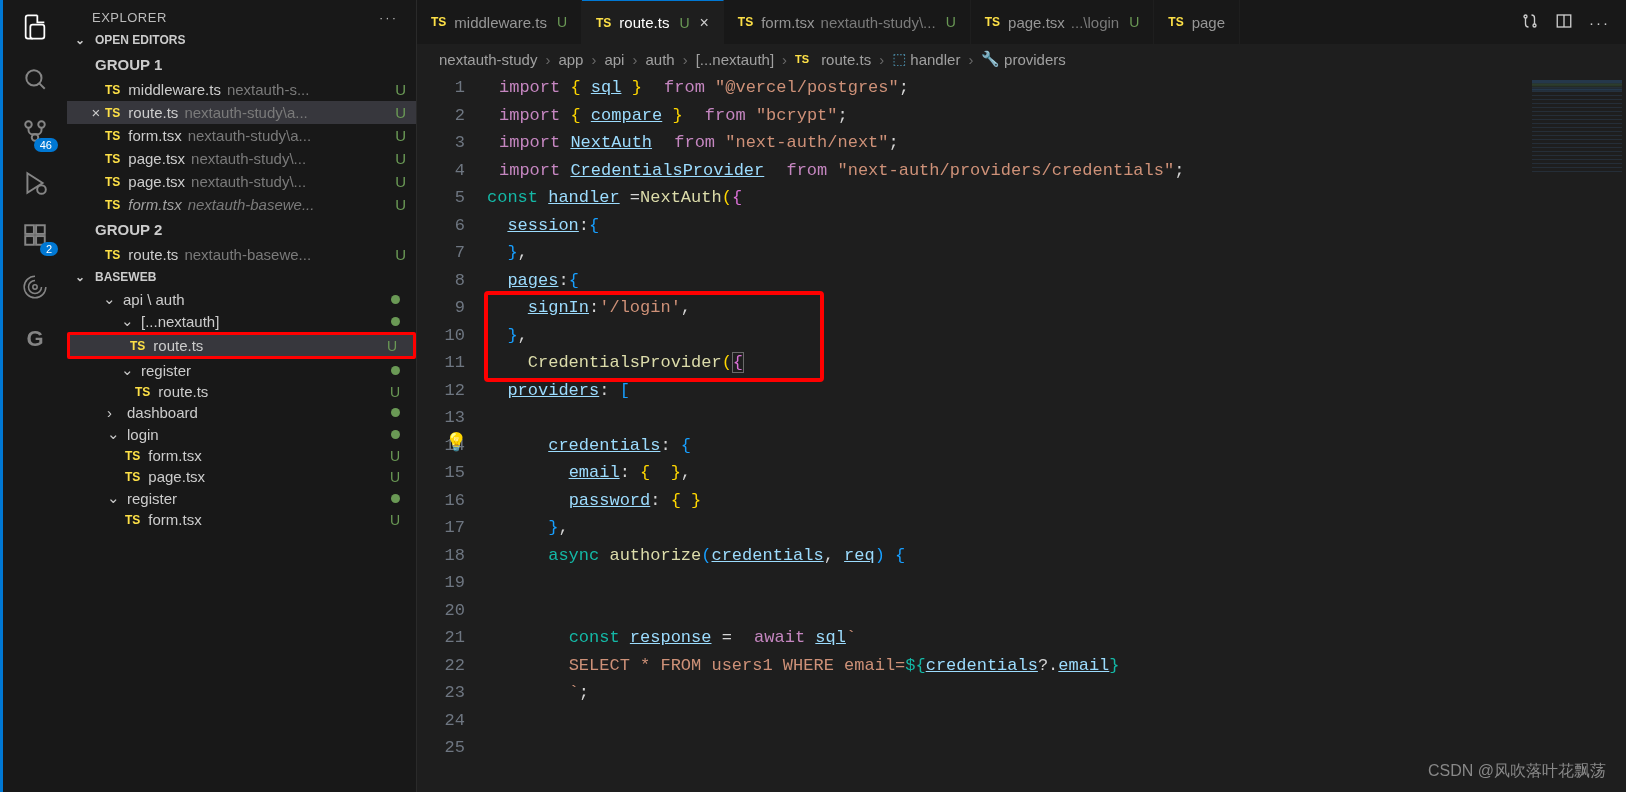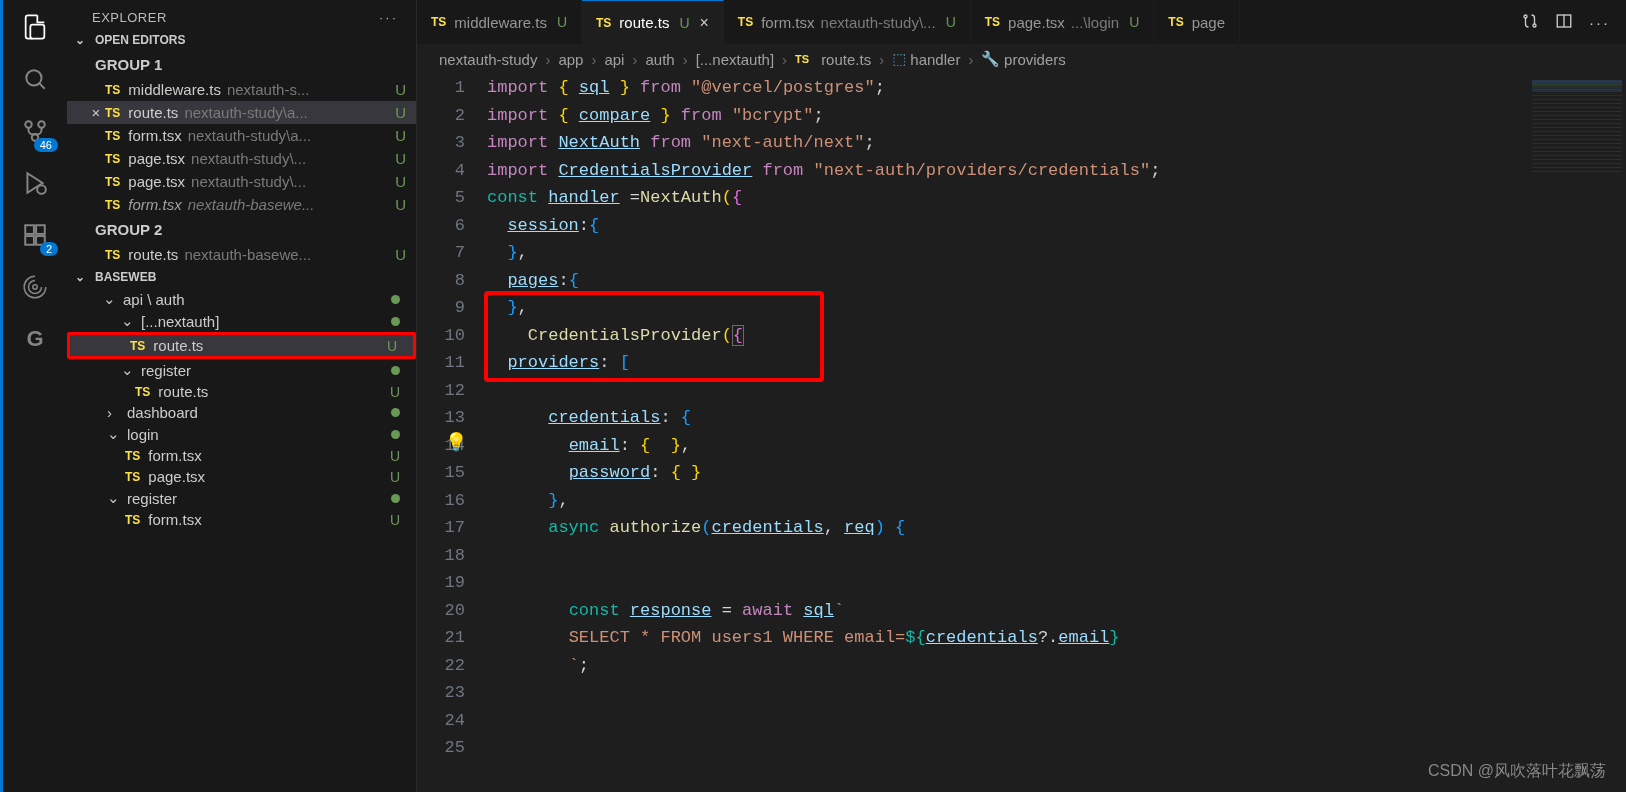--- a/index.html
+++ b/index.html
@@ -147,21 +147,21 @@
 .gutter {
   width: 70px;
   text-align: right;
   color: #6e7681;
   padding-right: 22px;
   user-select: none;
 }
 .gutter .ln { display: block; }
 .code { flex: 1; position: relative; }
 .code-line { white-space: pre; height: 27.5px; }
-.kw { color: #c586c0; }
+.kw { color: #c586c0; margin-left: 12px; }
 .fn { color: #dcdcaa; }
 .str { color: #ce9178; }
 .var { color: #9cdcfe; text-decoration: underline; }
 .brace { color: #ffd700; }
 .brace2 { color: #da70d6; }
 .brace3 { color: #179fff; }
 .const { color: #14b8a6; }
 .white { color: #d4d4d4; }
 .red-box {
   position: absolute;
@@ -463,20 +463,21 @@
       <div class="lightbulb">💡</div>
       <div class="red-box" style="left:-3px; top:217px; width:340px; height:91px;"></div>
 <div class="code-line"><span class="kw">import</span> <span class="brace">{</span> <span class="var">sql</span> <span class="brace">}</span> <span class="kw">from</span> <span class="str">"@vercel/postgres"</span><span class="white">;</span></div>
 <div class="code-line"><span class="kw">import</span> <span class="brace">{</span> <span class="var">compare</span> <span class="brace">}</span> <span class="kw">from</span> <span class="str">"bcrypt"</span><span class="white">;</span></div>
 <div class="code-line"><span class="kw">import</span> <span class="var">NextAuth</span> <span class="kw">from</span> <span class="str">"next-auth/next"</span><span class="white">;</span></div>
 <div class="code-line"><span class="kw">import</span> <span class="var">CredentialsProvider</span> <span class="kw">from</span> <span class="str">"next-auth/providers/credentials"</span><span class="white">;</span></div>
 <div class="code-line"><span class="const">const</span> <span class="var">handler</span> <span class="white">=</span><span class="fn">NextAuth</span><span class="brace">(</span><span class="brace2">{</span></div>
 <div class="code-line">  <span class="var">session</span><span class="white">:</span><span class="brace3">{</span></div>
 <div class="code-line">  <span class="brace3">}</span><span class="white">,</span></div>
 <div class="code-line">  <span class="var">pages</span><span class="white">:</span><span class="brace3">{</span></div>
+<div class="code-line">    <span class="var">signIn</span><span class="white">:</span><span class="str">'/login'</span><span class="white">,</span></div>
 <div class="code-line">  <span class="brace3">}</span><span class="white">,</span></div>
 <div class="code-line">    <span class="fn">CredentialsProvider</span><span class="brace">(</span><span class="brace2" style="border:1px solid #6a6a6a;">{</span></div>
 <div class="code-line">  <span class="var">providers</span><span class="white">:</span> <span class="brace3">[</span></div>
 <div class="code-line"></div>
 <div class="code-line">      <span class="var">credentials</span><span class="white">:</span> <span class="brace3">{</span></div>
 <div class="code-line">        <span class="var">email</span><span class="white">:</span> <span class="brace">{</span>  <span class="brace">}</span><span class="white">,</span></div>
 <div class="code-line">        <span class="var">password</span><span class="white">:</span> <span class="brace">{</span> <span class="brace">}</span></div>
 <div class="code-line">      <span class="brace3">}</span><span class="white">,</span></div>
 <div class="code-line">      <span class="const">async</span> <span class="fn">authorize</span><span class="brace3">(</span><span class="var">credentials</span><span class="white">,</span> <span class="var">req</span><span class="brace3">)</span> <span class="brace3">{</span></div>
 <div class="code-line"></div>

